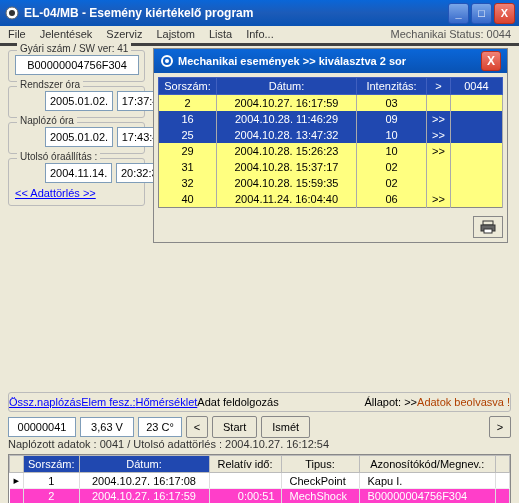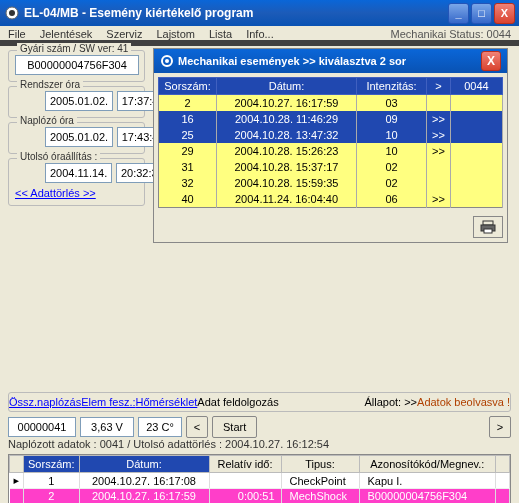--- a/index.html
+++ b/index.html
@@ -3,21 +3,21 @@
 <meta charset="utf-8">
 <style>
 *{box-sizing:border-box;margin:0;padding:0;font-family:Tahoma,Arial,sans-serif;font-size:11px;}
 body{background:#ece9d8;width:519px;height:503px;overflow:hidden;}
 .titlebar{height:26px;background:linear-gradient(to bottom,#0a66d8,#1c5bb8 50%,#0952b3);display:flex;align-items:center;padding:0 4px;color:#fff;}
 .titlebar .icon{width:16px;height:16px;margin-right:4px;}
 .titlebar .title{flex:1;font-weight:bold;font-size:12px;}
 .winbtns{display:flex;gap:2px;}
 .winbtn{width:21px;height:21px;background:linear-gradient(to bottom,#7ba7e8,#3668c9);border:1px solid #2455b8;border-radius:3px;display:flex;align-items:center;justify-content:center;color:#fff;font-weight:bold;font-size:11px;}
 .winbtn.close{background:linear-gradient(to bottom,#f08277,#d9432f);border-color:#b8301f;}
-.menubar{height:20px;background:#ece9d8;display:flex;padding:2px 8px;gap:14px;color:#333;border-bottom:6px solid #404040;}
+.menubar{height:20px;background:#ece9d8;display:flex;padding:2px 8px;gap:14px;color:#333;border-bottom:3px solid #404040;}
 .menubar .right{margin-left:auto;color:#555;}
 .body{position:relative;padding:4px 8px;}
 .fieldset{border:1px solid #bbb;border-radius:3px;padding:4px 6px 6px 6px;margin-bottom:4px;position:relative;}
 .fieldset .legend{position:absolute;top:-8px;left:8px;background:#ece9d8;padding:0 3px;color:#333;font-size:10px;}
 .input{background:#fff;border:1px solid #7f9db9;padding:2px 4px;height:20px;display:inline-flex;align-items:center;justify-content:center;}
 .linkbtn{color:#00f;text-decoration:underline;cursor:pointer;margin-top:4px;display:inline-block;}
 .leftcol{width:137px;}
 .row{display:flex;gap:4px;margin-left:30px;}
 .popup{position:absolute;left:153px;top:2px;width:355px;border:1px solid #888;background:#ece9d8;}
 .popup-title{height:24px;background:linear-gradient(to bottom,#0a66d8,#0952b3);color:#fff;display:flex;align-items:center;padding:0 6px;font-weight:bold;font-size:12px;}
@@ -201,20 +201,21 @@
     <span style="margin-left:auto">Állapot: &gt;&gt;</span>
     <span style="color:#b04000">Adatok beolvasva !</span>
   </div>
 
   <div class="ctrlrow">
     <div class="input" style="width:68px">00000041</div>
     <div class="input" style="width:54px">3,63 V</div>
     <div class="input" style="width:44px">23 C°</div>
     <button class="btn" style="width:22px;padding:0">&lt;</button>
     <button class="btn">Start</button>
+    <button class="btn">Ismét</button>
     <button class="btn" style="width:22px;padding:0;margin-left:auto">&gt;</button>
   </div>
 
   <div class="statuslabel">Naplózott adatok : 0041  /  Utolsó adattörlés : 2004.10.27. 16:12:54</div>
 
   <div class="maintable">
     <table>
       <tbody>
           <tr>
         <th style="width:14px"></th>

